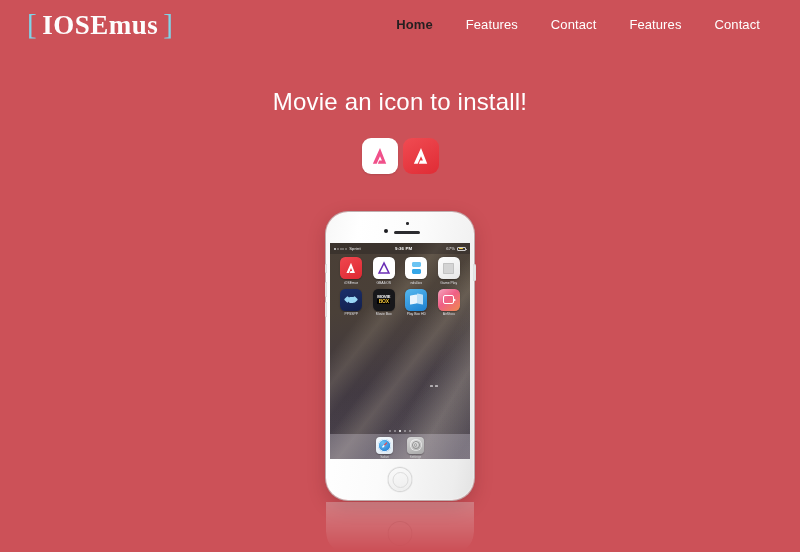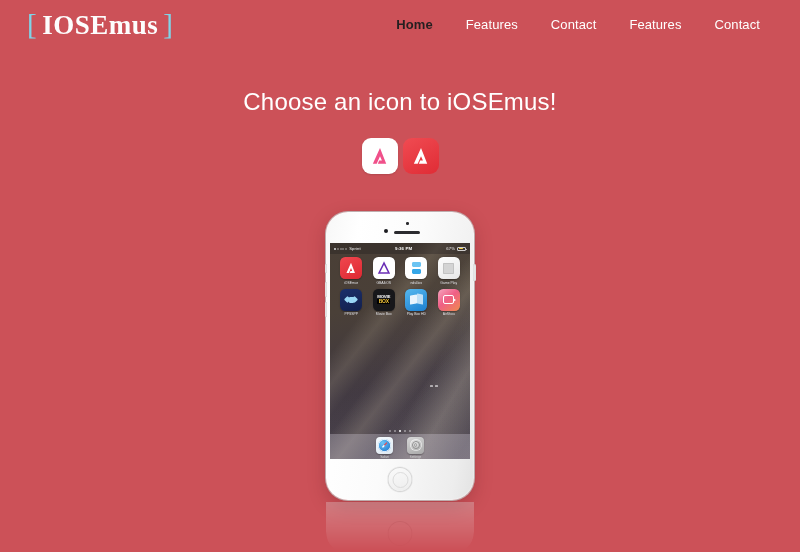--- a/index.html
+++ b/index.html
@@ -257,21 +257,21 @@
 
     <nav class="nav">
       <a href="#" class="active">Home</a>
       <a href="#">Features</a>
       <a href="#">Contact</a>
       <a href="#">Features</a>
       <a href="#">Contact</a>
     </nav>
   </div>
 
-  <h1 class="headline">Choose an icon to iOSEmus!</h1>
+  <h1 class="headline">Movie an icon to install!</h1>
 
   <div class="chooser">
 
     <div class="choice light">
       <svg class="amark" viewBox="0 0 24 24">
         <path d="M12 3.2 L4.2 20.4 h4.2 L12 12.2 l2.1 4.8 h-3.0 l-1.5 3.4 h9.2 Z" fill="#f0508a"></path>
       </svg>
     </div>
 
     <div class="choice dark">

